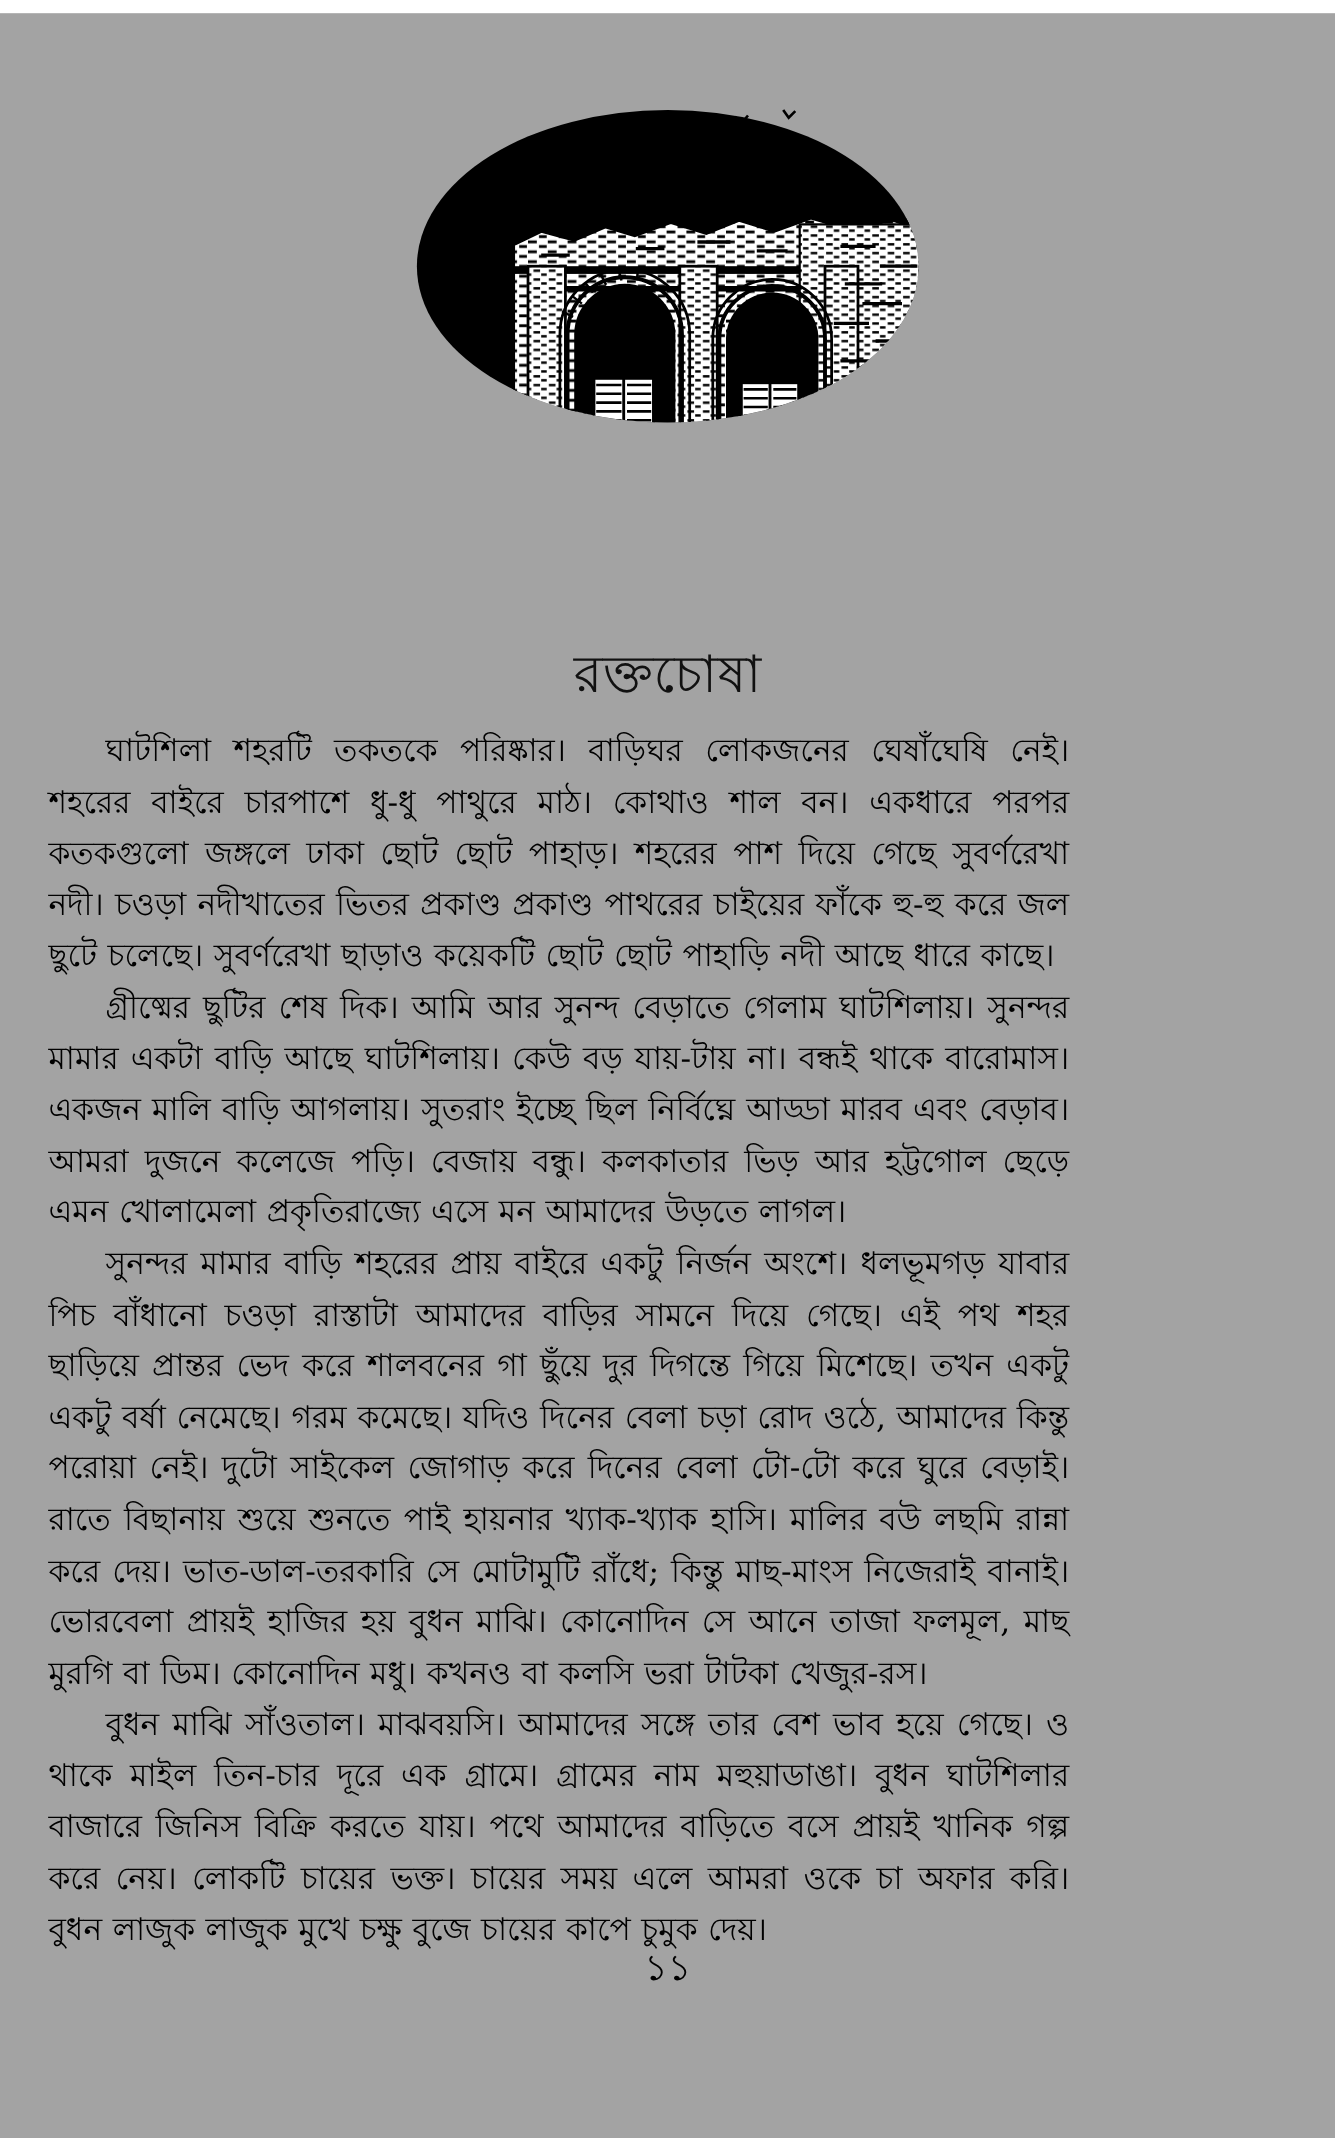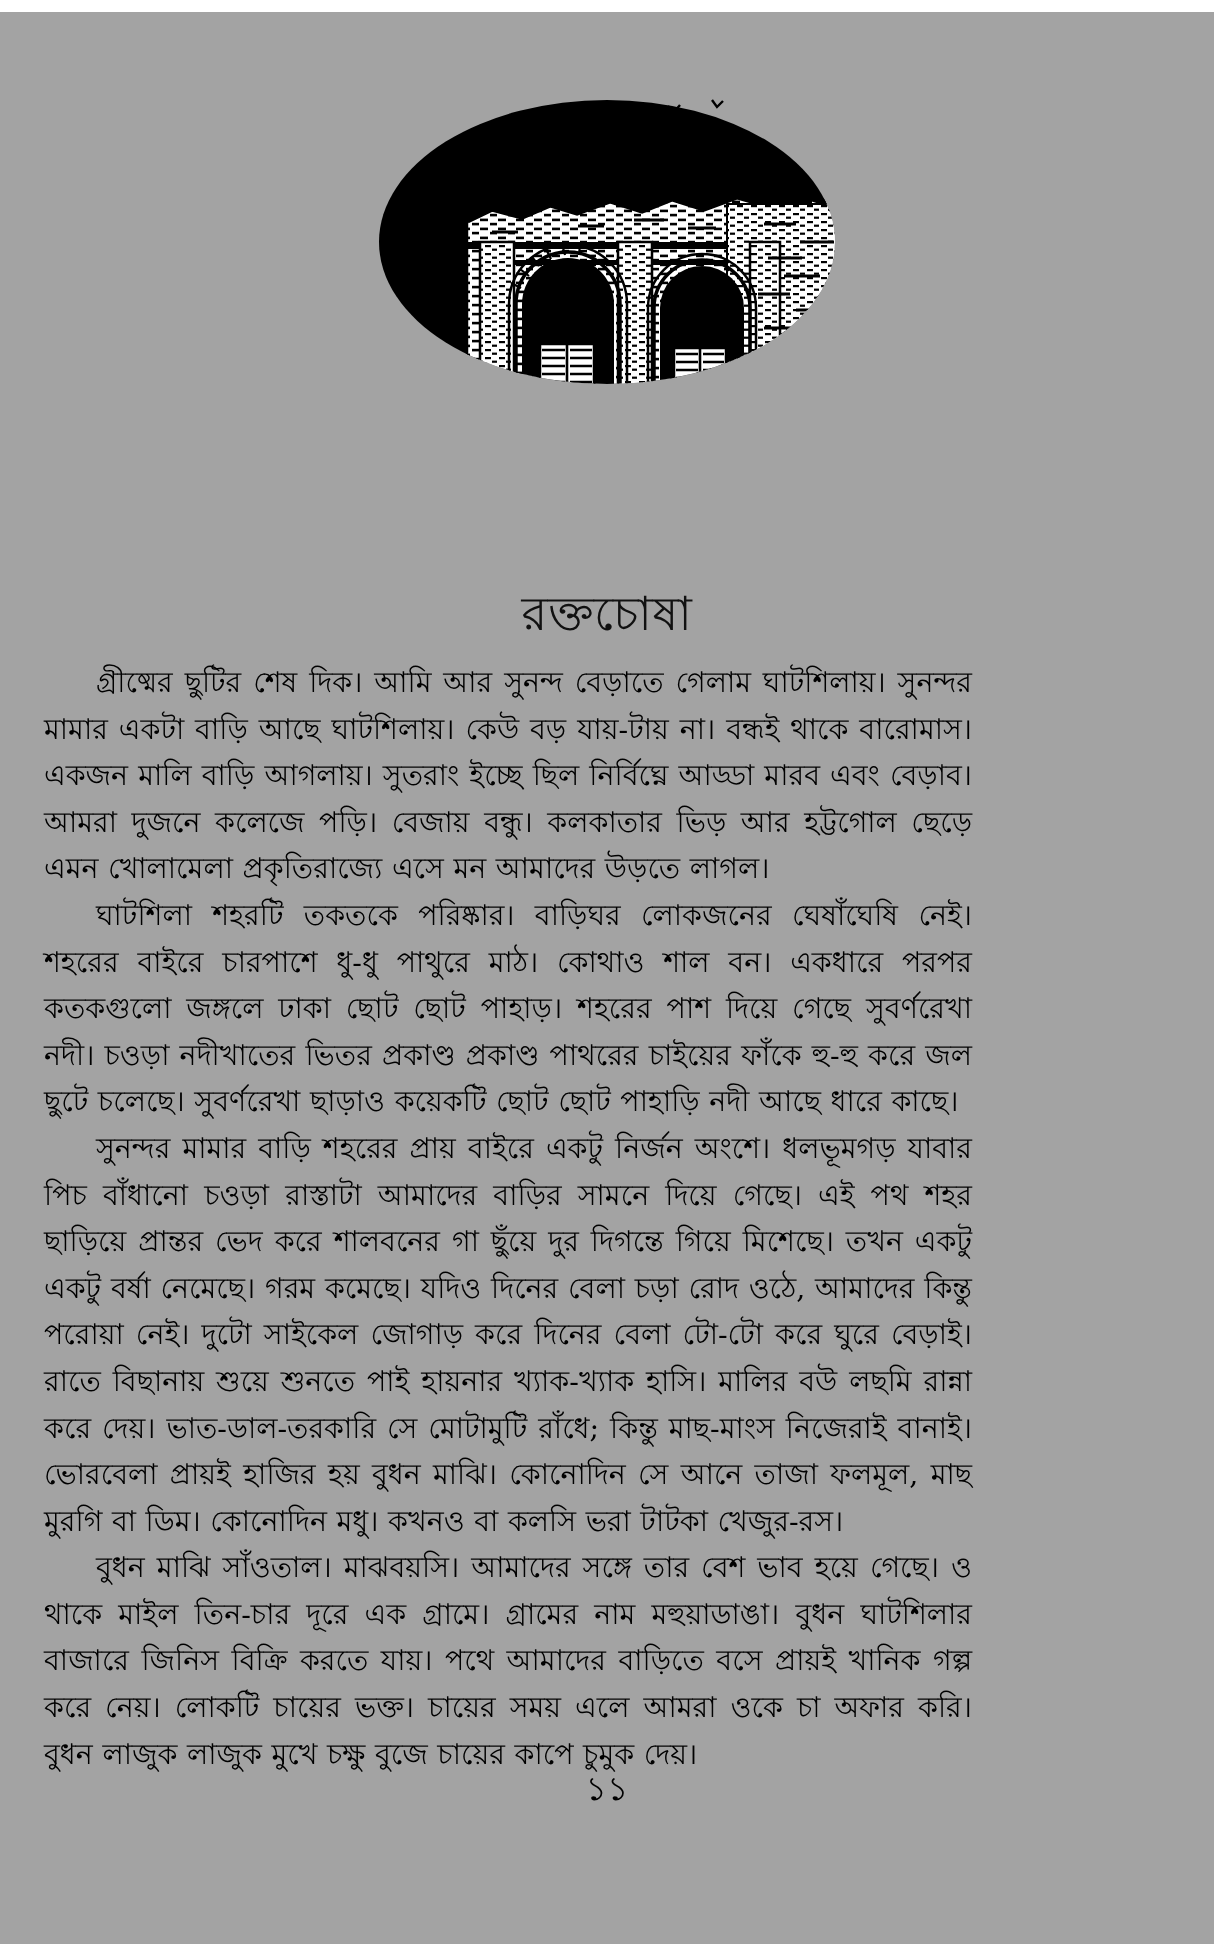--- a/index.html
+++ b/index.html
@@ -206,21 +206,21 @@
       <g stroke="#000000" stroke-width="2.4" fill="none">
         <path d="M296 14 l6 6 l6 -7"></path>
         <path d="M340 8 l5 7 l6 -6"></path>
       </g>
     </svg>
   </div>
 
   <h1 class="story-title">রক্তচোষা</h1>
 
   <div class="body-text">
+    <p class="para indented">ঘাটশিলা শহরটি তকতকে পরিষ্কার। বাড়িঘর লোকজনের ঘেষাঁঘেষি নেই। শহরের বাইরে চারপাশে ধু-ধু পাথুরে মাঠ। কোথাও শাল বন। একধারে পরপর কতকগুলো জঙ্গলে ঢাকা ছোট ছোট পাহাড়। শহরের পাশ দিয়ে গেছে সুবর্ণরেখা নদী। চওড়া নদীখাতের ভিতর প্রকাণ্ড প্রকাণ্ড পাথরের চাইয়ের ফাঁকে হু-হু করে জল ছুটে চলেছে। সুবর্ণরেখা ছাড়াও কয়েকটি ছোট ছোট পাহাড়ি নদী আছে ধারে কাছে।</p>
     <p class="para indented">গ্রীষ্মের ছুটির শেষ দিক। আমি আর সুনন্দ বেড়াতে গেলাম ঘাটশিলায়। সুনন্দর মামার একটা বাড়ি আছে ঘাটশিলায়। কেউ বড় যায়-টায় না। বন্ধই থাকে বারোমাস। একজন মালি বাড়ি আগলায়। সুতরাং ইচ্ছে ছিল নির্বিঘ্নে আড্ডা মারব এবং বেড়াব। আমরা দুজনে কলেজে পড়ি। বেজায় বন্ধু। কলকাতার ভিড় আর হট্টগোল ছেড়ে এমন খোলামেলা প্রকৃতিরাজ্যে এসে মন আমাদের উড়তে লাগল।</p>
-    <p class="para indented">ঘাটশিলা শহরটি তকতকে পরিষ্কার। বাড়িঘর লোকজনের ঘেষাঁঘেষি নেই। শহরের বাইরে চারপাশে ধু-ধু পাথুরে মাঠ। কোথাও শাল বন। একধারে পরপর কতকগুলো জঙ্গলে ঢাকা ছোট ছোট পাহাড়। শহরের পাশ দিয়ে গেছে সুবর্ণরেখা নদী। চওড়া নদীখাতের ভিতর প্রকাণ্ড প্রকাণ্ড পাথরের চাইয়ের ফাঁকে হু-হু করে জল ছুটে চলেছে। সুবর্ণরেখা ছাড়াও কয়েকটি ছোট ছোট পাহাড়ি নদী আছে ধারে কাছে।</p>
     <p class="para indented">সুনন্দর মামার বাড়ি শহরের প্রায় বাইরে একটু নির্জন অংশে। ধলভূমগড় যাবার পিচ বাঁধানো চওড়া রাস্তাটা আমাদের বাড়ির সামনে দিয়ে গেছে। এই পথ শহর ছাড়িয়ে প্রান্তর ভেদ করে শালবনের গা ছুঁয়ে দুর দিগন্তে গিয়ে মিশেছে। তখন একটু একটু বর্ষা নেমেছে। গরম কমেছে। যদিও দিনের বেলা চড়া রোদ ওঠে, আমাদের কিন্তু পরোয়া নেই। দুটো সাইকেল জোগাড় করে দিনের বেলা টো-টো করে ঘুরে বেড়াই। রাতে বিছানায় শুয়ে শুনতে পাই হায়নার খ্যাক-খ্যাক হাসি। মালির বউ লছমি রান্না করে দেয়। ভাত-ডাল-তরকারি সে মোটামুটি রাঁধে; কিন্তু মাছ-মাংস নিজেরাই বানাই। ভোরবেলা প্রায়ই হাজির হয় বুধন মাঝি। কোনোদিন সে আনে তাজা ফলমূল, মাছ মুরগি বা ডিম। কোনোদিন মধু। কখনও বা কলসি ভরা টাটকা খেজুর-রস।</p>
     <p class="para indented">বুধন মাঝি সাঁওতাল। মাঝবয়সি। আমাদের সঙ্গে তার বেশ ভাব হয়ে গেছে। ও থাকে মাইল তিন-চার দূরে এক গ্রামে। গ্রামের নাম মহুয়াডাঙা। বুধন ঘাটশিলার বাজারে জিনিস বিক্রি করতে যায়। পথে আমাদের বাড়িতে বসে প্রায়ই খানিক গল্প করে নেয়। লোকটি চায়ের ভক্ত। চায়ের সময় এলে আমরা ওকে চা অফার করি। বুধন লাজুক লাজুক মুখে চক্ষু বুজে চায়ের কাপে চুমুক দেয়।</p>
   </div>
 
   <div class="page-number">১১</div>
 
 </div>
 
 </body></html>

